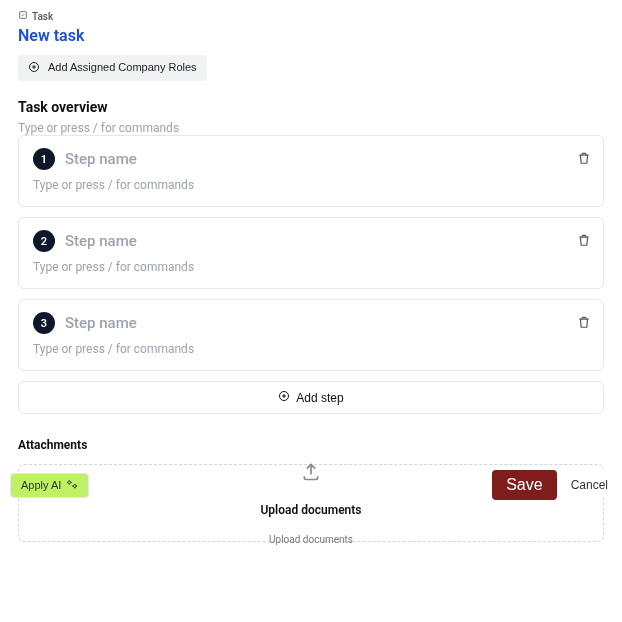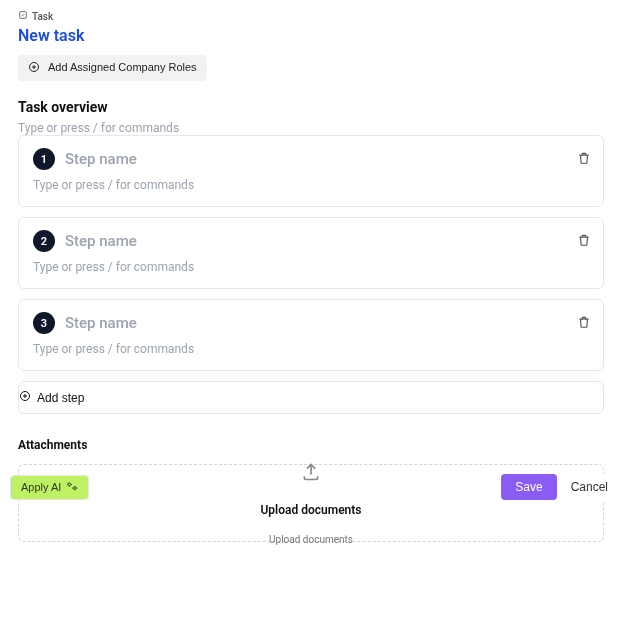--- a/index.html
+++ b/index.html
@@ -13,32 +13,32 @@
   .section-h { font-size: 14px; font-weight: 700; color: #111; margin-bottom: 4px; }
   .ovw-ph { font-size: 12px; color: #9ca3af; padding: 2px 0 0 0; cursor: text; }
   .steps-h { font-size: 14px; font-weight: 700; color: #111; margin-top: 26px; margin-bottom: 10px; }
   .step-card { border: 1px solid #e5e7eb; border-radius: 6px; padding: 12px 14px 14px 14px; margin-bottom: 10px; position: relative; }
   .step-row { display: flex; align-items: center; gap: 10px; }
   .step-num { width: 22px; height: 22px; border-radius: 50%; background: #0f172a; color: #fff; font-size: 11px; font-weight: 600; display: flex; align-items: center; justify-content: center; flex-shrink: 0; }
   .step-name { font-size: 15px; font-weight: 500; color: #9ca3af; flex: 1; cursor: text; }
   .step-trash { position: absolute; right: 12px; top: 14px; cursor: pointer; color: #555; }
   .step-trash svg { width: 14px; height: 14px; }
   .step-ph { font-size: 12px; color: #9ca3af; margin-top: 8px; cursor: text; }
-  .add-step { width: 100%; border: 1px solid #e5e7eb; border-radius: 6px; background: #fff; font-size: 12px; font-weight: 500; color: #111; padding: 8px 0; display: flex; align-items: center; gap: 6px; cursor: pointer; }
+  .add-step { width: 100%; border: 1px solid #e5e7eb; border-radius: 6px; background: #fff; font-size: 12px; font-weight: 500; color: #111; padding: 8px 0; display: flex; align-items: center; justify-content: center; gap: 6px; cursor: pointer; }
   .add-step svg { width: 12px; height: 12px; }
   .attach-h { font-size: 12px; font-weight: 700; color: #111; margin-top: 24px; margin-bottom: 12px; }
   .dropzone { border: 1px dashed #d1d5db; border-radius: 6px; height: 78px; display: flex; flex-direction: column; align-items: center; justify-content: center; gap: 17px; cursor: pointer; }
   .dropzone svg { width: 20px; height: 20px; stroke: #888; }
   .dz-t { font-size: 12px; font-weight: 600; color: #111; }
   .dz-s { font-size: 10px; color: #777; }
   .footer { position: absolute; bottom: 8px; left: 10px; right: 10px; display: flex; align-items: center; }
   .apply-ai { border: 1px solid #e5e7eb; background: #bef264; border-radius: 4px; padding: 5px 10px; font-size: 11px; color: #333; display: inline-flex; align-items: center; gap: 6px; cursor: pointer; }
   .apply-ai svg { width: 11px; height: 11px; }
   .spacer { flex: 1; }
-  .save-btn { background: #8b5cf6; color: #fff; border: none; border-radius: 4px; padding: 6px 14px; font-size: 12px; font-weight: 500; cursor: pointer; margin-right: 10px; }
+  .save-btn { background: #7f1d1d; color: #fff; border: none; border-radius: 4px; padding: 6px 14px; font-size: 16px; font-weight: 500; cursor: pointer; margin-right: 10px; }
   .cancel-btn { background: #fff; color: #333; border: none; font-size: 12px; cursor: pointer; padding: 6px 4px; }
 </style>
 </head>
 <body>
 
 <div class="page">
 
   <div class="crumb">
     <span>
       <svg viewBox="0 0 24 24" fill="none" stroke="currentColor" stroke-width="2">

